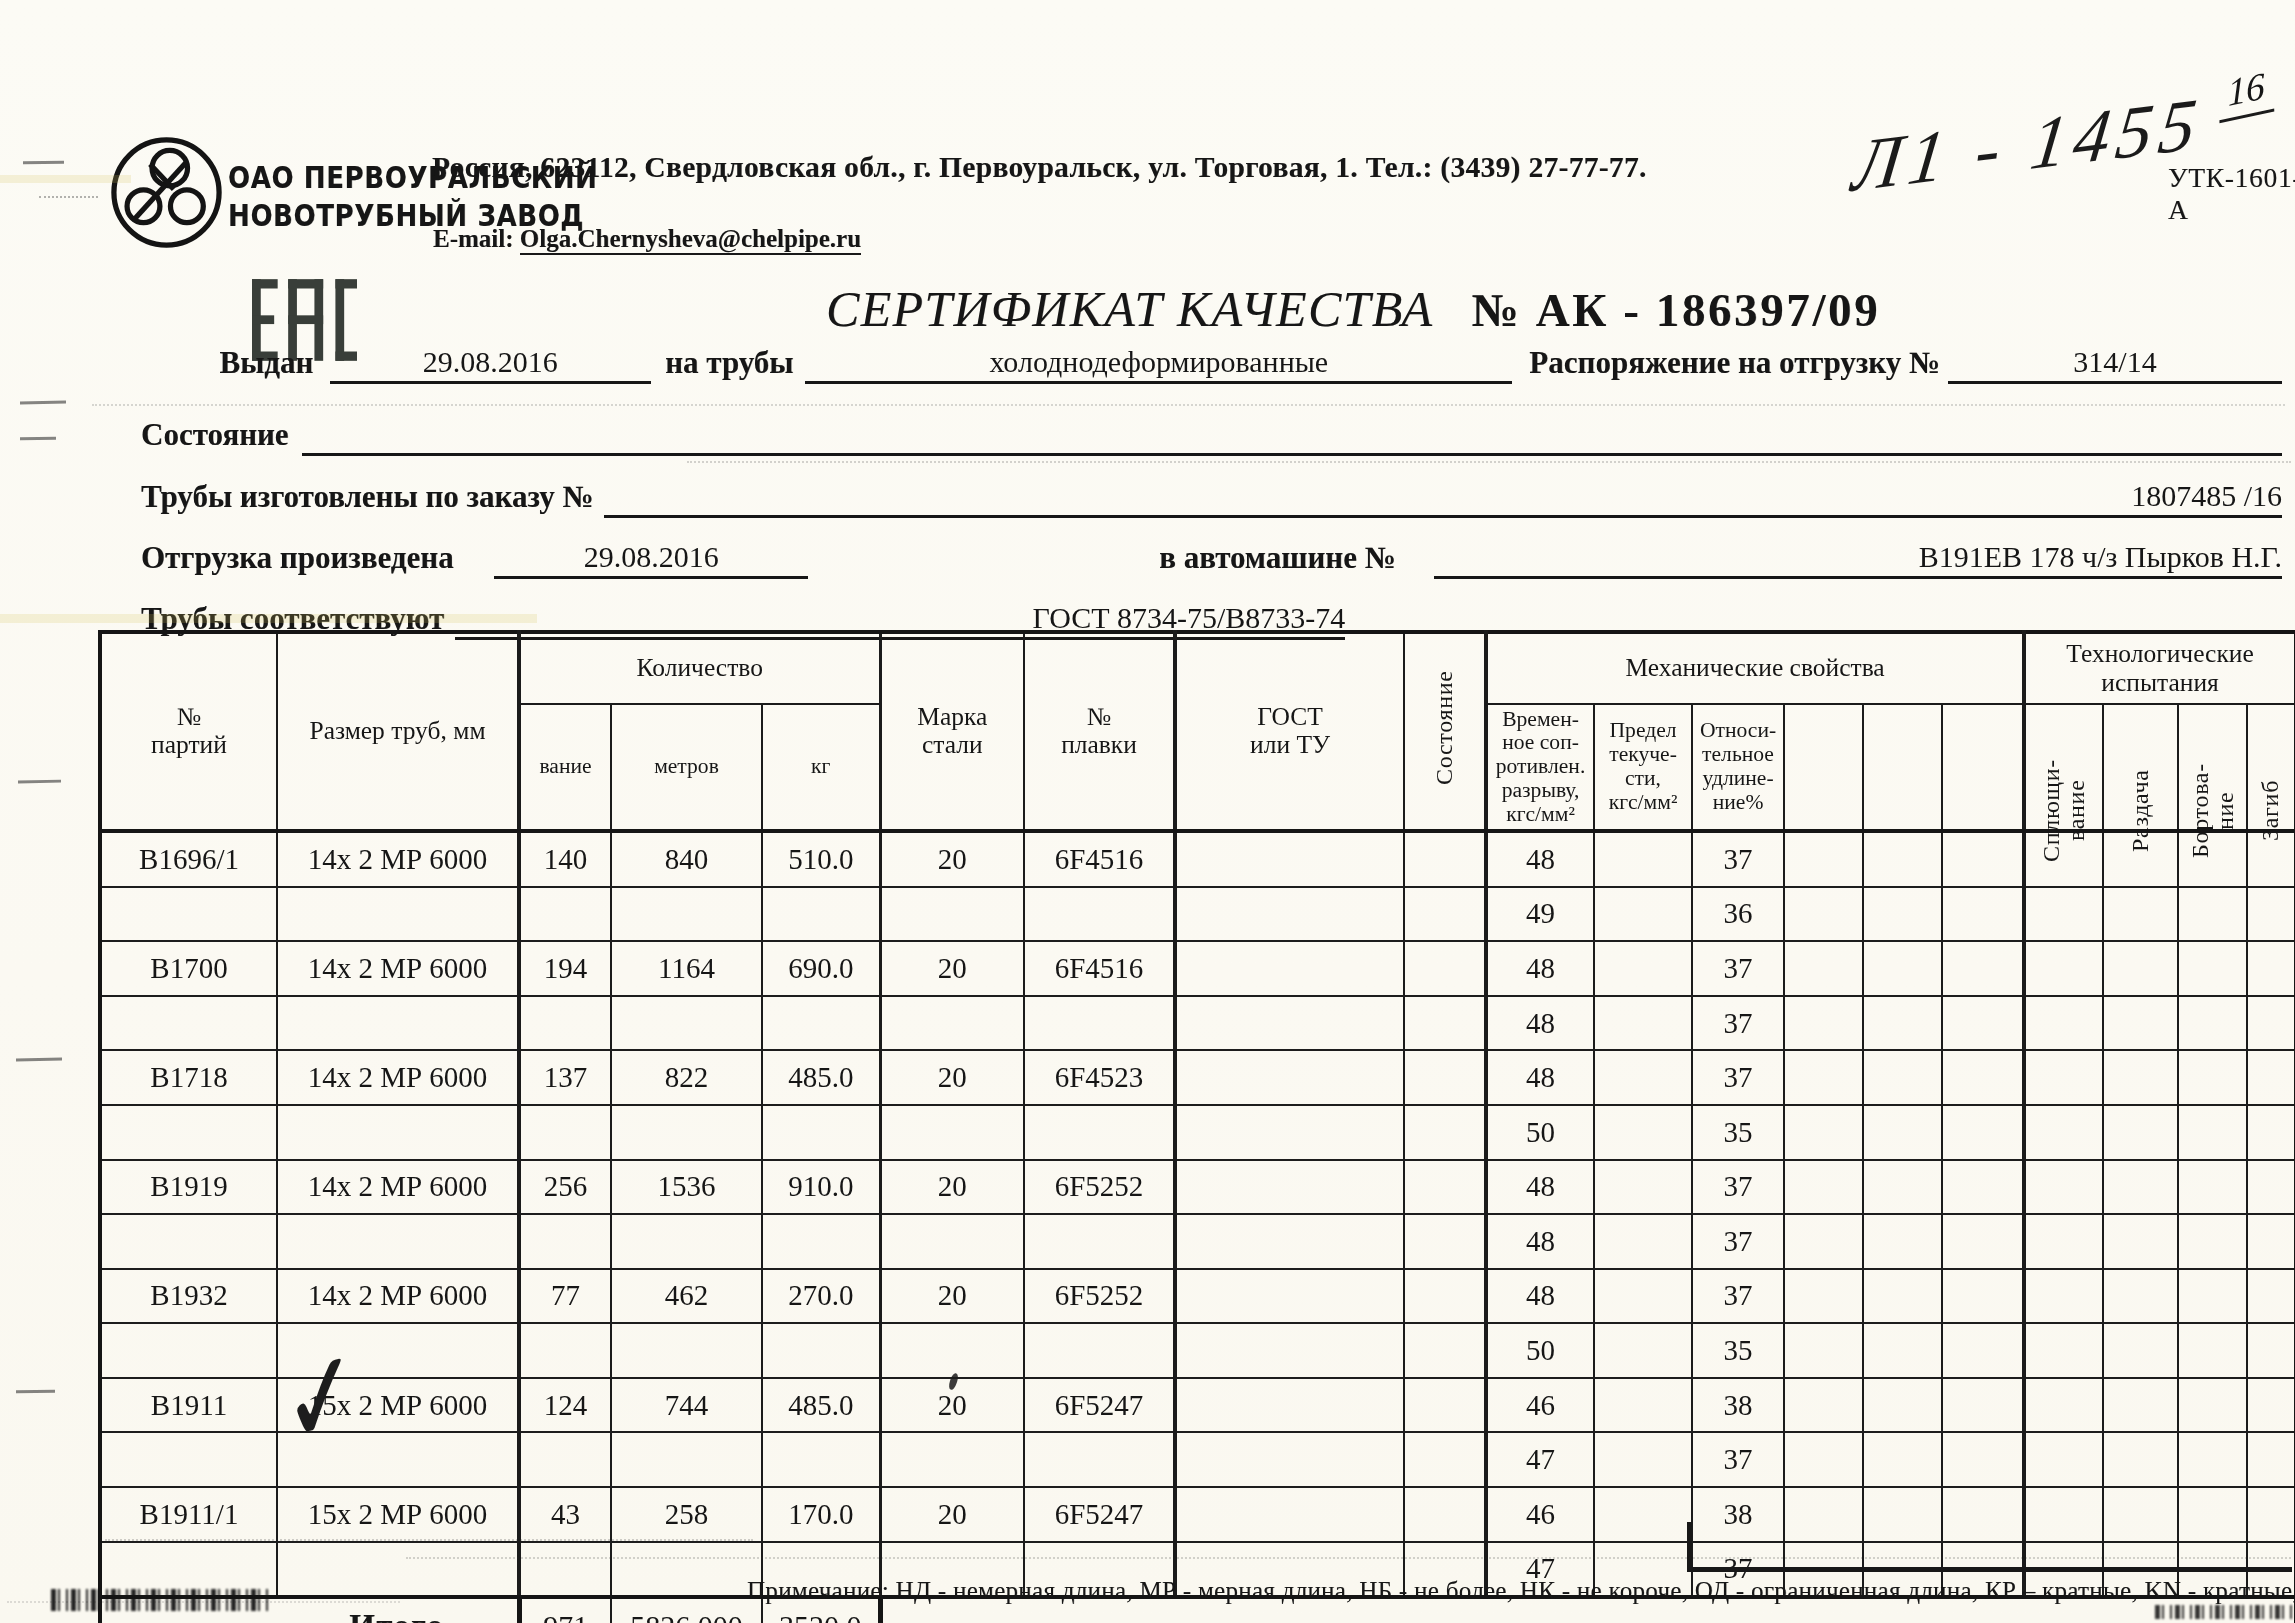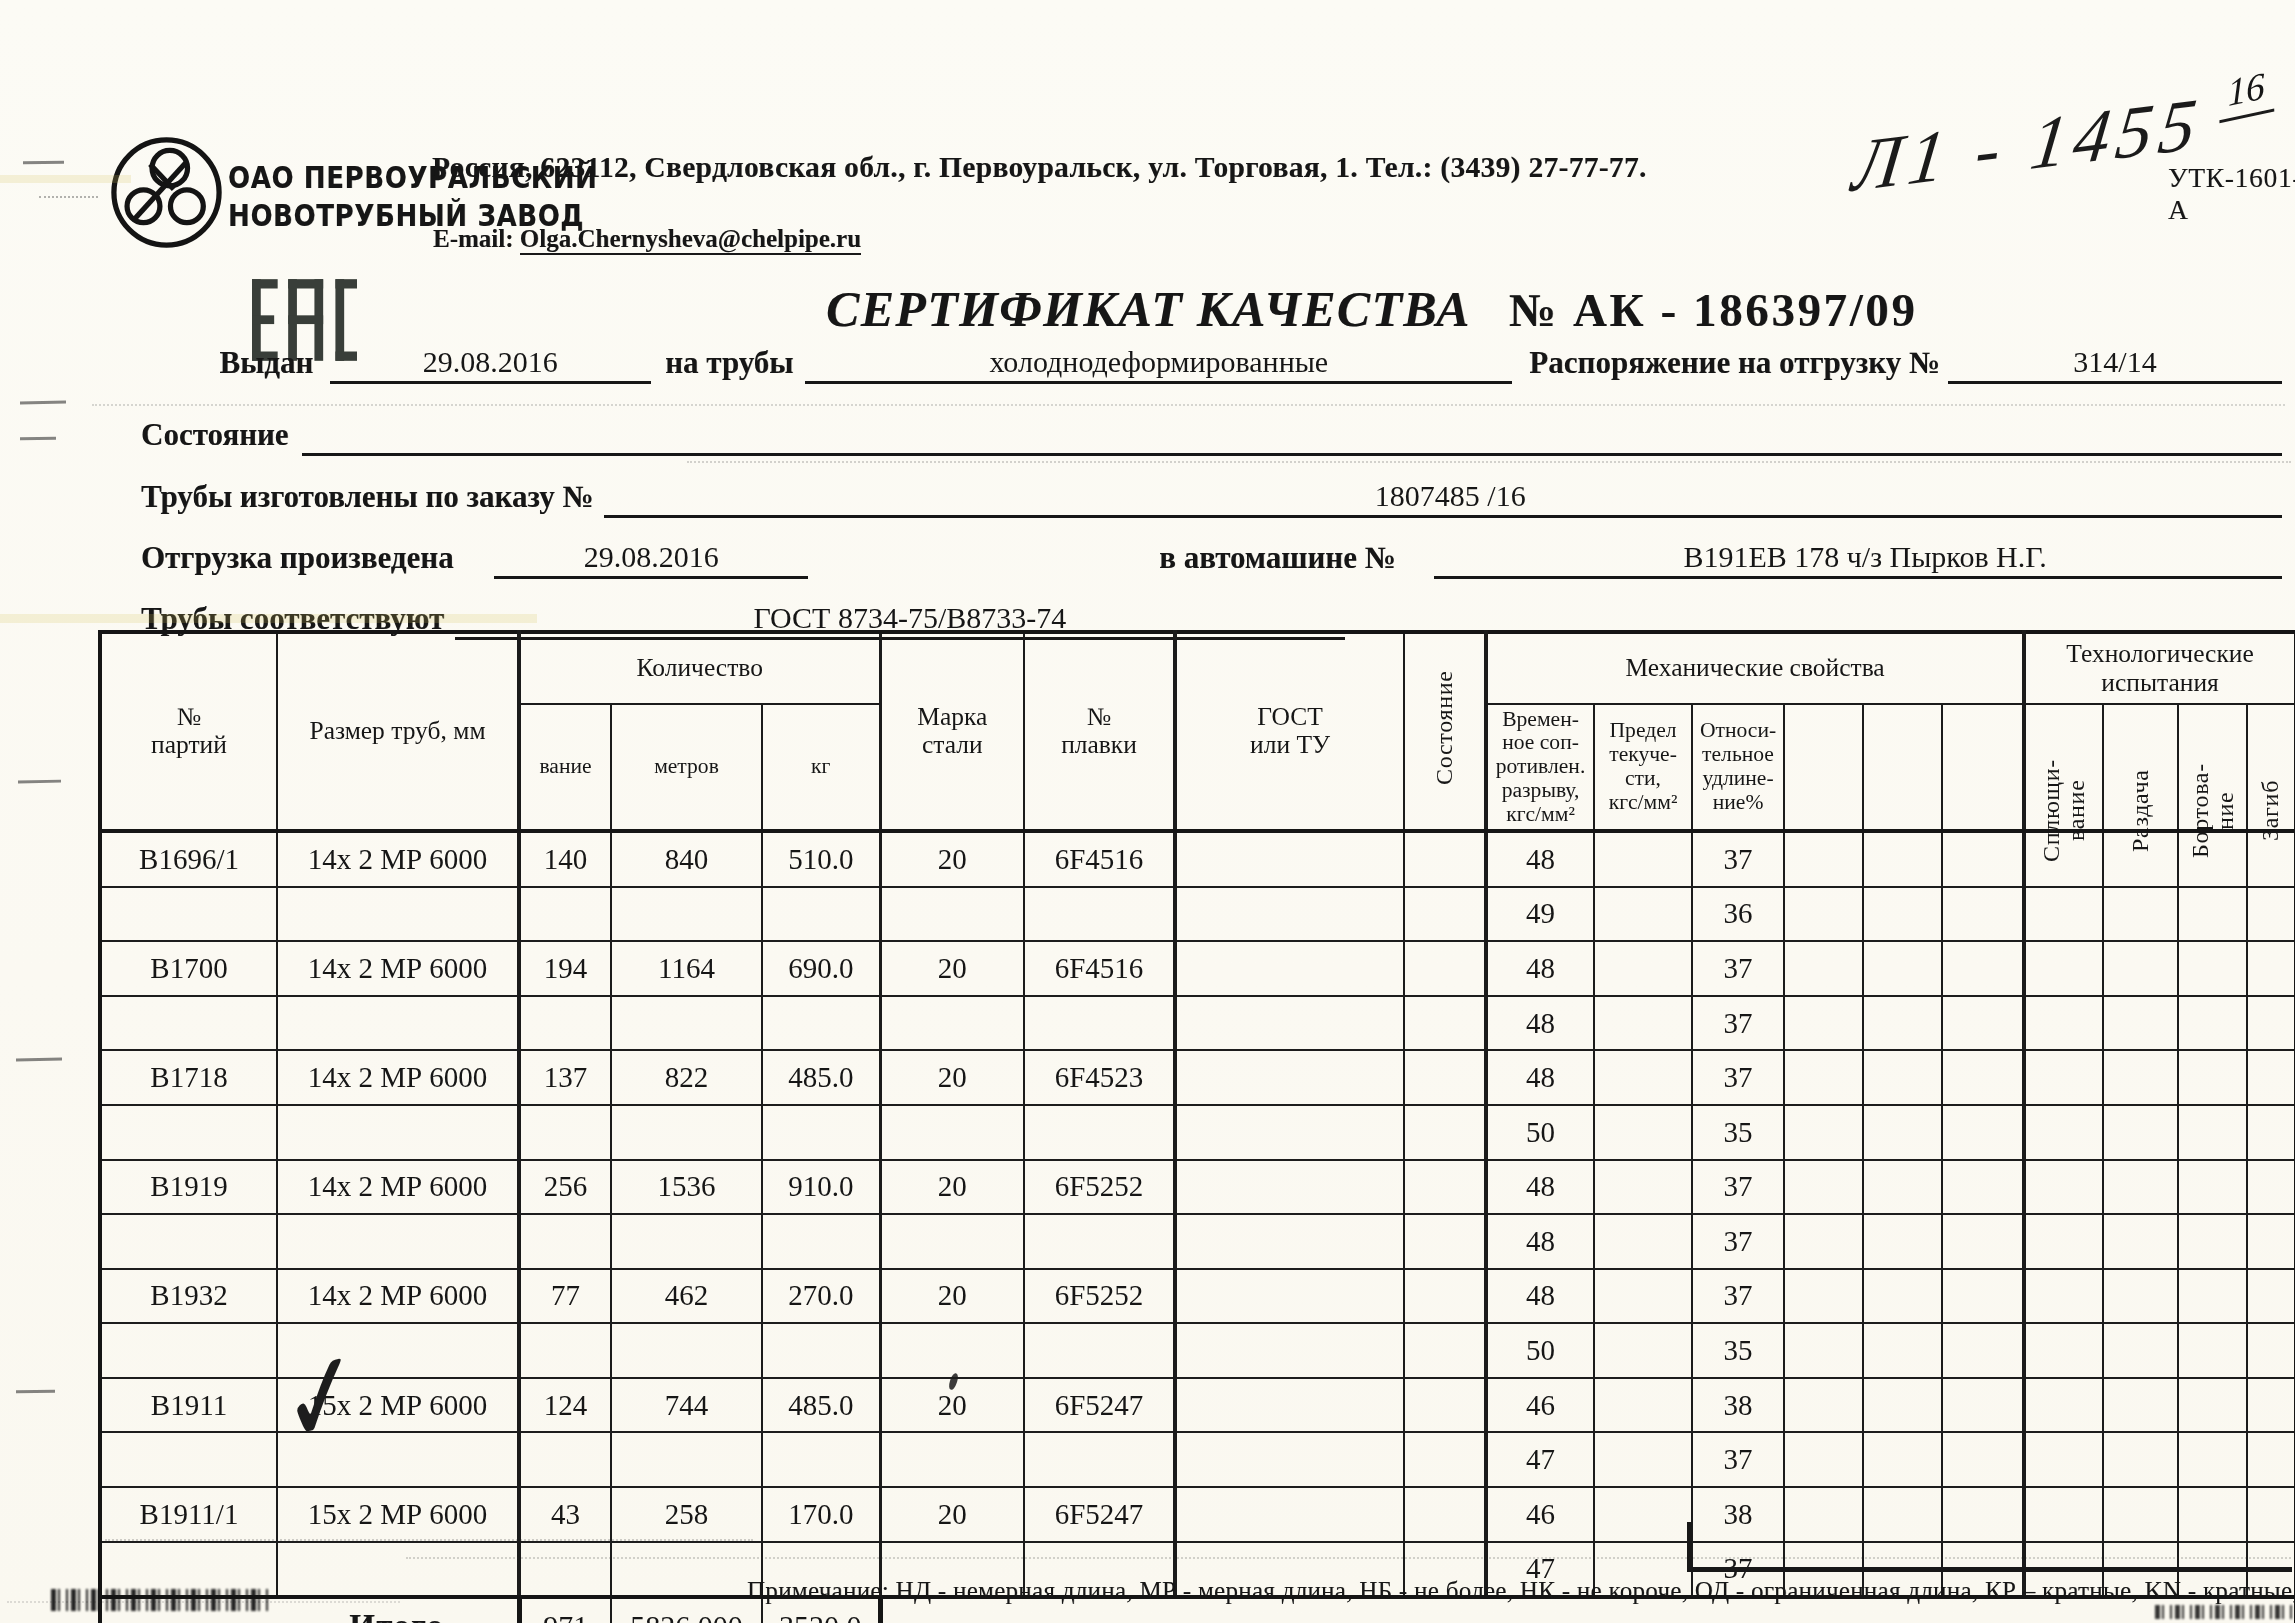--- a/index.html
+++ b/index.html
@@ -18,29 +18,29 @@
   #addr3 .email{border-bottom:2.6px solid #191919;padding-bottom:1.3px;}
   #hand-num{position:absolute;left:1852px;top:103px;font-size:73px;font-style:italic;letter-spacing:6.5px;
             transform:rotate(-7deg) skewX(-14deg);color:#1b1b1b;}
   #hand-sup{position:absolute;left:2218px;top:67px;font-size:38px;font-style:italic;
             transform:rotate(-12deg) skewX(-10deg);border-bottom:3.3px solid #1b1b1b;padding:0 9.2px 2.6px 9.2px;}
   #form-code{position:absolute;left:2168px;top:162px;font-size:27.5px;letter-spacing:0.7px;}
 
   
   #eac{position:absolute;left:252px;top:274px;}
   #title-row{position:absolute;left:826px;top:280px;display:flex;align-items:baseline;gap:38px;}
-  #title-main{font-size:50px;font-weight:bold;font-style:italic;letter-spacing:1.3px;}
+  #title-main{font-size:50px;font-weight:normal;font-style:italic;letter-spacing:1.3px;}
   #title-num{font-size:47px;font-weight:bold;letter-spacing:2.6px;}
 
   
   .fline{position:absolute;left:141px;right:13px;display:flex;align-items:flex-end;}
   .flabel{font-size:31px;font-weight:bold;padding-bottom:2.6px;white-space:nowrap;}
   .under{display:inline-block;border-bottom:3.3px solid #171717;font-size:30px;text-align:center;
          line-height:1.2;min-height:37px;vertical-align:bottom;white-space:nowrap;}
-  .under.left{text-align:center;}
+  .under.left{text-align:right;}
 
   
   #cert-table{position:absolute;left:98px;top:630px;border-collapse:collapse;table-layout:fixed;width:2193px;
               font-size:29px;}
   #cert-table th,#cert-table td{border:2px solid #1b1b1b;text-align:center;vertical-align:middle;
               padding:1.3px 2.6px;overflow:visible;font-weight:normal;}
   #cert-table{border:4.6px solid #151515;}
   #cert-table thead th{font-size:25.5px;line-height:1.12;white-space:pre-line;border-bottom:4.6px solid #161616;}
   #cert-table thead th.grp{border-bottom:2.6px solid #1b1b1b;}
   #cert-table thead tr:first-child{height:72px;}

